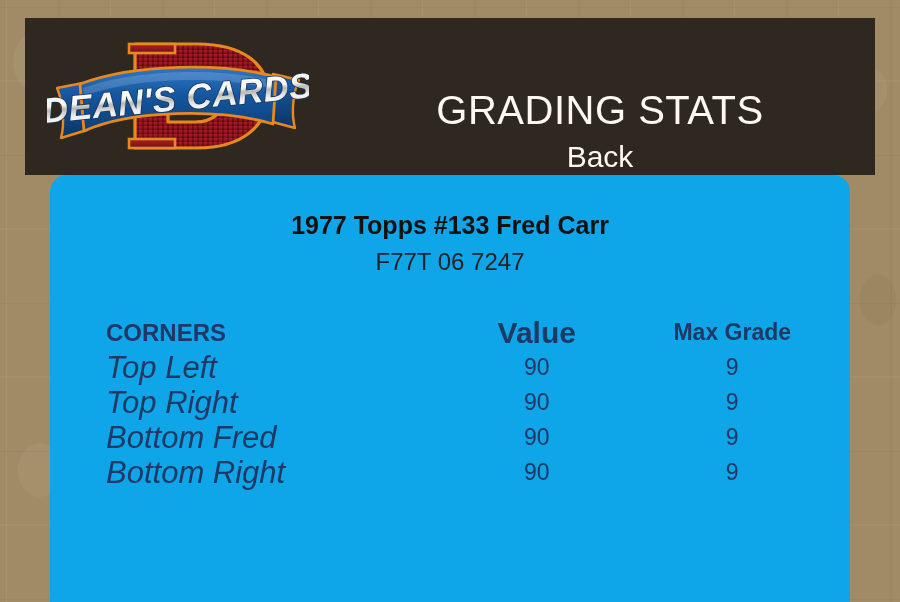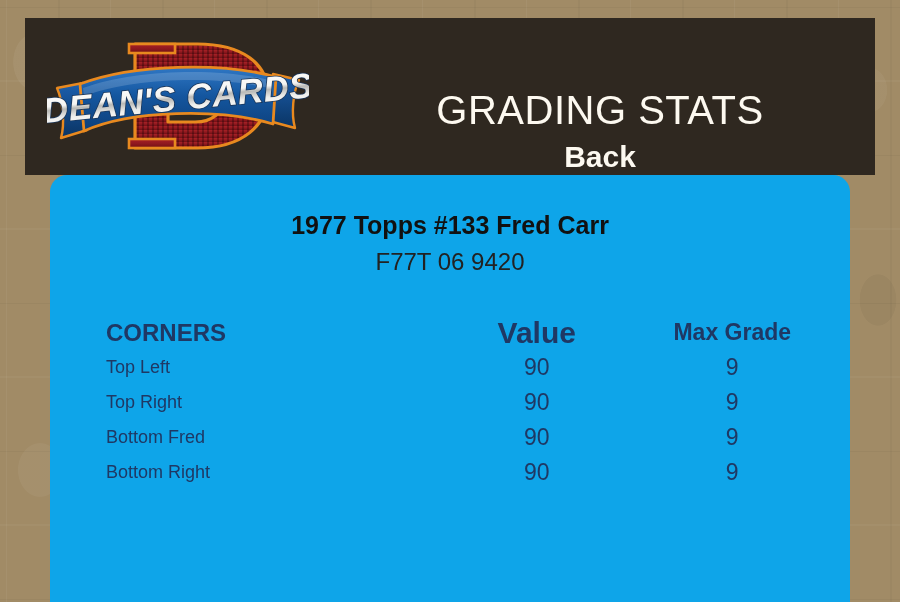--- a/index.html
+++ b/index.html
@@ -90,21 +90,21 @@
     color: #fdf9f0;
     font-size: 40px;
     font-weight: 400;
     letter-spacing: 0.5px;
     line-height: 1.05;
     white-space: nowrap;
   }
   #title-sub {
     color: #fdf9f0;
     font-size: 30px;
-    font-weight: 700;
+    font-weight: 400;
     line-height: 1.2;
     margin-top: 8px;
     white-space: nowrap;
   }
 
   
   #panel {
     position: absolute;
     left: 50px;
     top: 175px;
@@ -162,23 +162,24 @@
     font-weight: bold;
     width: 27%;
   }
   th.col-max {
     font-size: 23px;
     font-weight: bold;
     width: 27%;
   }
   td.cell-label {
     text-align: left;
-    font-size: 18px;
+    font-size: 31px;
     font-weight: 400;
     padding-left: 51px;
+    font-style: italic;
   }
   td.cell-value,
   td.cell-max {
     text-align: center;
     font-size: 23px;
     font-weight: 400;
   }
 </style>
 </head>
 <body>
@@ -249,21 +250,21 @@
   <div id="header-titles">
     <div id="title-main">GRADING STATS</div>
     <div id="title-sub">Back</div>
   </div>
 </div>
 
 <div id="panel">
 
   <div id="card-title">1977 Topps #133 Fred Carr</div>
 
-  <div id="card-id">F77T 06 9420</div>
+  <div id="card-id">F77T 06 7247</div>
 
   <div id="stats-wrap">
     <table class="stats">
       <thead>
         <tr>
           <th class="col-group">CORNERS</th>
           <th class="col-value">Value</th>
           <th class="col-max">Max Grade</th>
         </tr>
       </thead>

